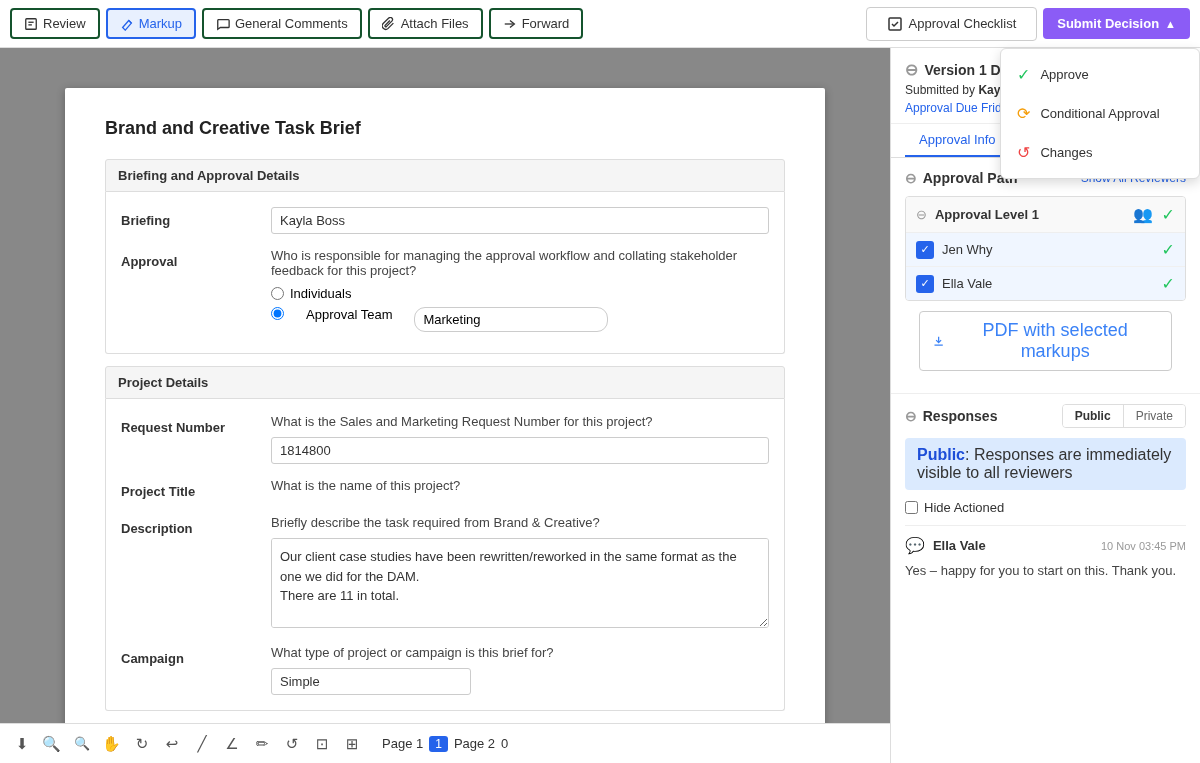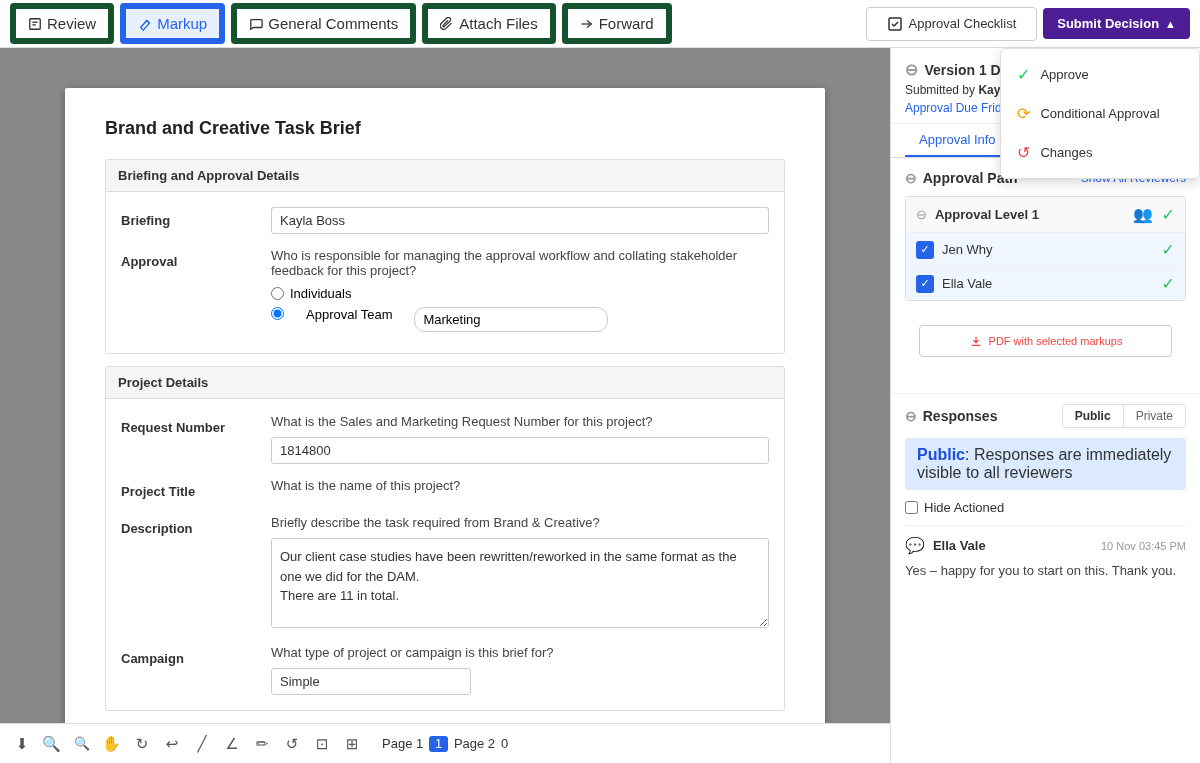--- a/index.html
+++ b/index.html
@@ -5,34 +5,34 @@
     * { box-sizing: border-box; margin: 0; padding: 0; font-family: -apple-system, BlinkMacSystemFont, 'Segoe UI', Arial, sans-serif; }
     body { background: #888; width: 1200px; height: 763px; overflow: hidden; position: relative; font-size: 13px; }
 
     
     .top-toolbar {
       display: flex; align-items: center; background: #fff; border-bottom: 1px solid #ddd;
       padding: 6px 10px; gap: 6px; height: 48px;
     }
     .toolbar-btn {
       display: flex; align-items: center; gap: 5px; padding: 6px 12px;
-      border: 6px solid #14532d; border-radius: 4px; background: #fff; cursor: pointer;
-      font-size: 15px; color: #333;
+      border: 2px solid #14532d; border-radius: 4px; background: #fff; cursor: pointer;
+      font-size: 13px; color: #333;
     }
     .toolbar-btn.active { background: #e8f0fe; border-color: #2563eb; color: #2563eb; }
     .toolbar-btn svg { width: 14px; height: 14px; }
     .toolbar-spacer { flex: 1; }
     .approval-checklist-btn {
       display: flex; align-items: center; gap: 6px; padding: 8px 20px;
       border: 1px solid #ccc; border-radius: 4px; background: #fff; cursor: pointer;
       font-size: 13px; color: #333; font-weight: 500;
     }
     .submit-decision-btn {
       display: flex; align-items: center; gap: 6px; padding: 8px 14px;
-      border: none; border-radius: 4px; background: #4c1d95; cursor: pointer;
+      border: none; border-radius: 4px; background: #8b5cf6; cursor: pointer;
       font-size: 13px; color: #fff; font-weight: 600;
     }
     .submit-decision-btn .chevron { font-size: 11px; }
 
     
     .main-layout { display: flex; height: calc(763px - 48px); }
 
     
     .document-area {
       flex: 1; background: #888; overflow-y: auto; padding: 20px 16px;
@@ -111,23 +111,23 @@
     .group-icon { color: #888; font-size: 16px; }
     .green-check { color: #22c55e; font-size: 16px; }
     .blue-check-box { width: 18px; height: 18px; background: #2563eb; border-radius: 3px; display: flex; align-items: center; justify-content: center; color: #fff; font-size: 11px; }
     .reviewer-row {
       display: flex; align-items: center; padding: 7px 10px; gap: 8px;
       border-bottom: 1px solid #f0f0f0; background: #f0f6ff;
     }
     .reviewer-row:last-child { border-bottom: none; }
     .reviewer-name { font-size: 13px; color: #333; flex: 1; font-weight: 500; }
     .pdf-btn {
-      display: flex; align-items: center; gap: 6px; margin: 24px 14px; padding: 8px 12px;
+      display: flex; align-items: center; gap: 6px; margin: 10px 14px; padding: 8px 12px;
       border: 1px solid #ccc; border-radius: 4px; background: #fff; cursor: pointer;
-      font-size: 11px; color: #ef4444; width: calc(100% - 28px); justify-content: center;
+      font-size: 18px; color: #3b82f6; width: calc(100% - 28px); justify-content: center;
     }
     .responses-section { padding: 10px 14px; border-top: 1px solid #eee; }
     .responses-header { display: flex; align-items: center; gap: 10px; margin-bottom: 10px; }
     .responses-title { font-weight: 600; font-size: 14px; color: #333; display: flex; align-items: center; gap: 6px; flex: 1; }
     .response-toggle { display: flex; border: 1px solid #ddd; border-radius: 4px; overflow: hidden; }
     .response-toggle-btn { padding: 4px 12px; font-size: 12px; cursor: pointer; background: #fff; color: #666; border: none; }
     .response-toggle-btn.active { background: #fff; color: #333; font-weight: 600; border-right: 1px solid #ddd; }
     .public-info-box {
       background: #dbeafe; border-radius: 4px; padding: 8px 12px; margin-bottom: 10px;
       font-size: 16px; color: #333;

